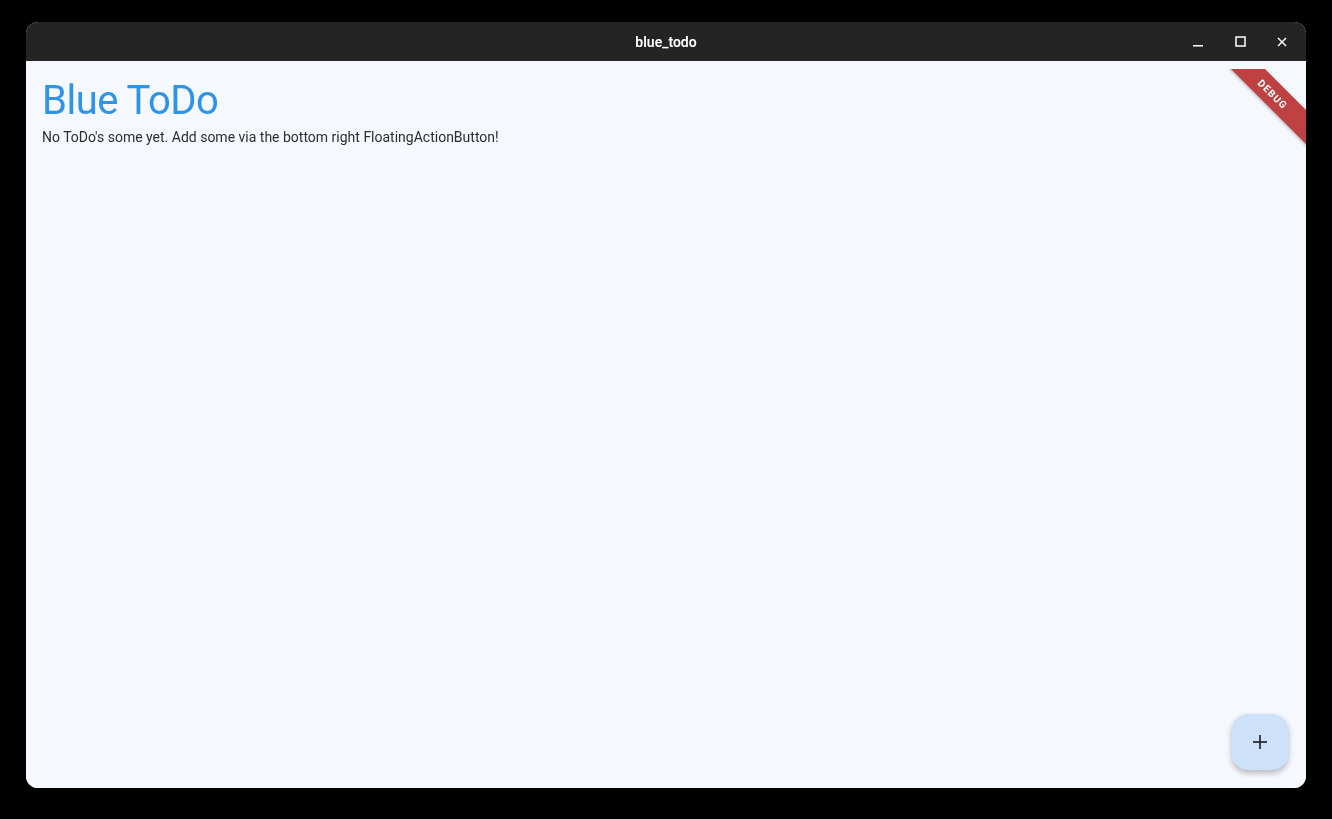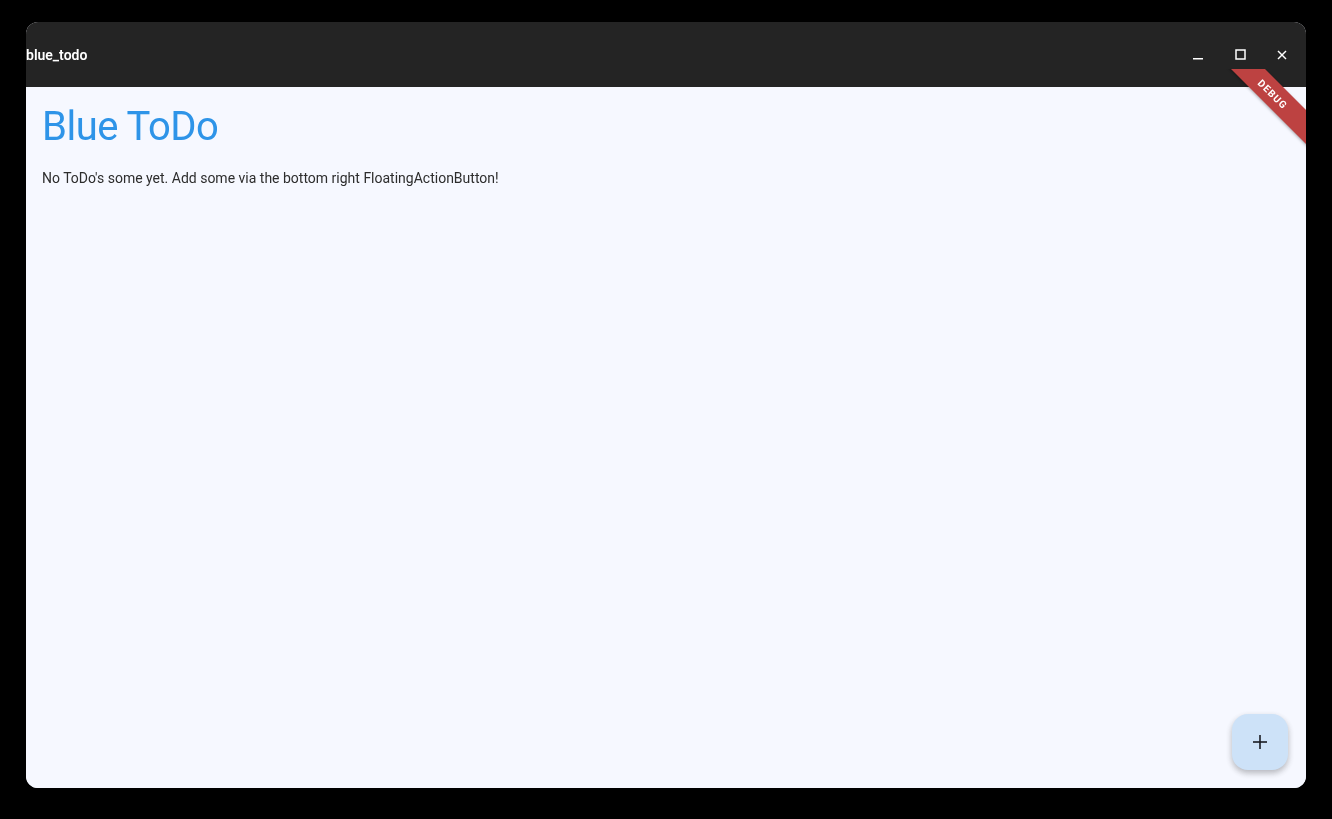--- a/index.html
+++ b/index.html
@@ -21,24 +21,25 @@
       top: 22px;
       width: 1280px;
       height: 766px;
       background: #f6f8ff;
       border-radius: 12px;
       overflow: hidden;
       display: flex;
       flex-direction: column;
     }
     .titlebar {
-      height: 65px;
+      height: 39px;
       background: #242424;
       display: flex;
       align-items: center;
+      justify-content: center;
       position: relative;
     }
     .titlebar-title {
       color: #fff;
       font-size: 14px;
       font-weight: 600;
     }
     .titlebar-controls {
       position: absolute;
       right: 12px;
@@ -63,21 +64,21 @@
     .app-body {
       flex: 1;
       position: relative;
       background: #f6f8ff;
       padding: 16px;
     }
     .app-title {
       color: #2e94e8;
       font-size: 40px;
       font-weight: 400;
-      margin-bottom: 20px;
+      margin-bottom: 5px;
       letter-spacing: -0.5px;
     }
     .empty-text {
       color: #2d2d2d;
       font-size: 14px;
       font-weight: 400;
     }
     .fab {
       position: absolute;
       right: 18px;

